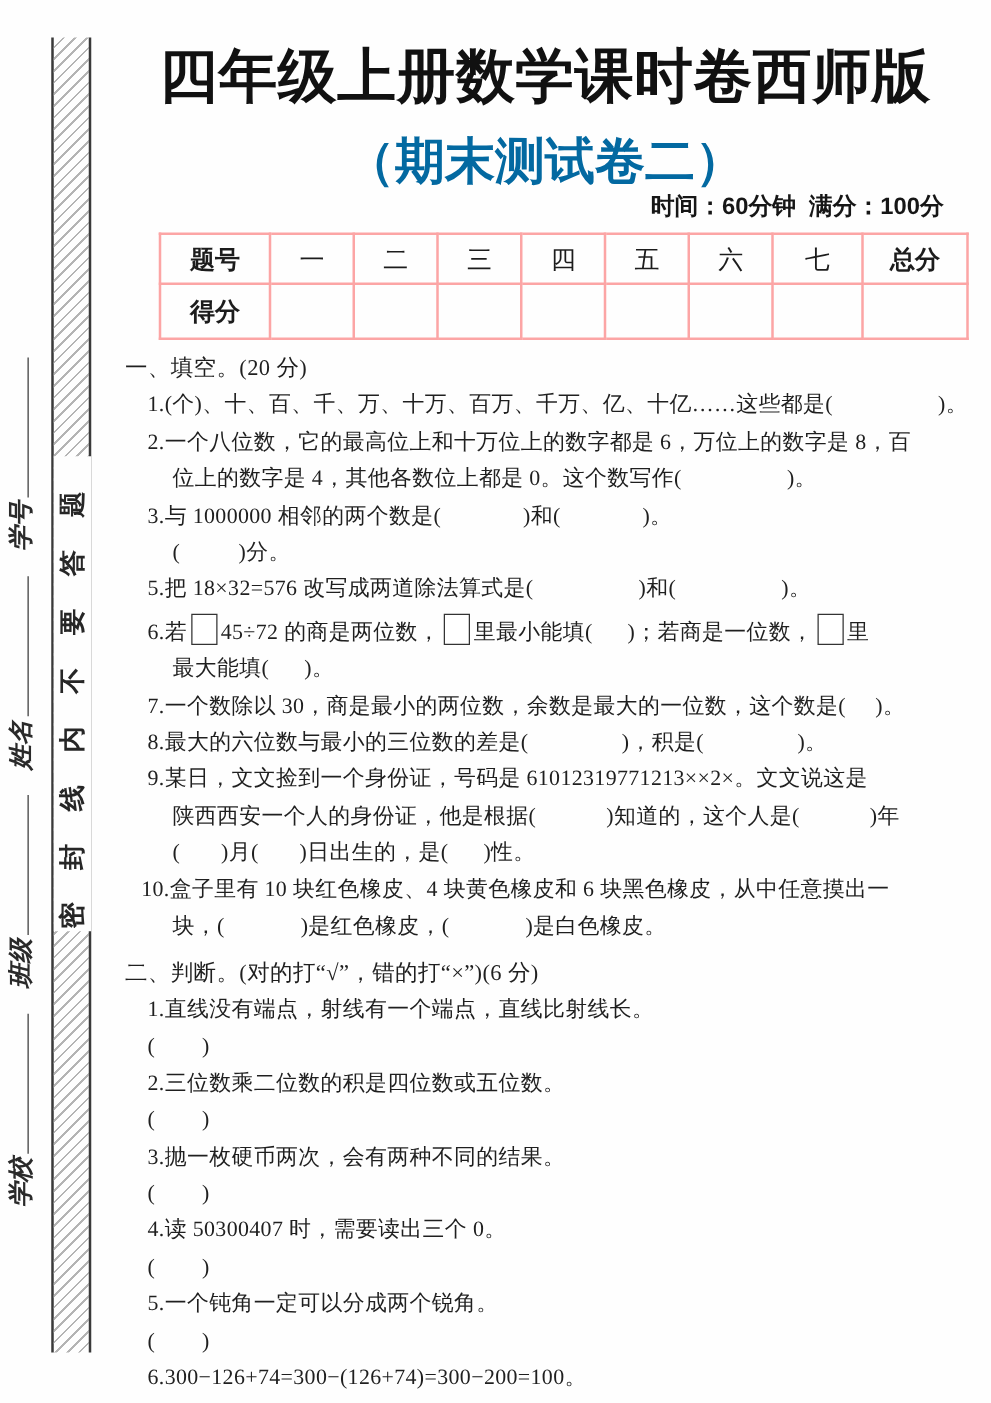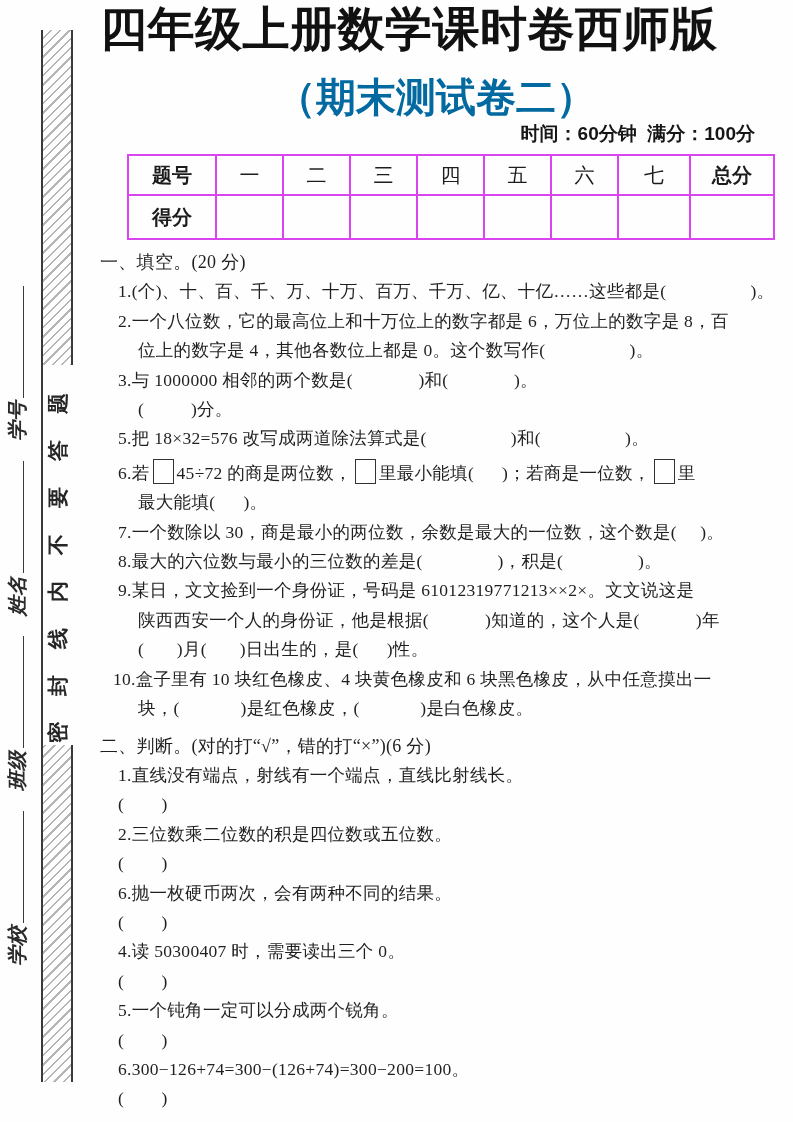--- a/index.html
+++ b/index.html
@@ -35,21 +35,21 @@
   }
   .side-labels .blank {
     display:inline-block; width:112px; height:14px;
     border-bottom:1.6px solid #3a3a3a; margin:0 20px 0 3px;
   }
 
   
   .content { position:absolute; left:100px; top:0; width:672px; }
 
   .title {
-    text-align:left;
+    margin-top:32px; text-align:center;
     font-family:"Liberation Sans","DejaVu Sans",sans-serif;
     font-weight:bold; font-size:47px; line-height:58px;
     letter-spacing:0.5px; color:#111;
   }
   .subtitle {
     margin-top:14px; text-align:center;
     font-family:"Liberation Sans","DejaVu Sans",sans-serif;
     font-weight:bold; font-size:40px; line-height:50px; color:#0369a1;
   }
   .meta {
@@ -57,21 +57,21 @@
     font-family:"Liberation Sans","DejaVu Sans",sans-serif;
     font-weight:bold; font-size:19px; line-height:24px; color:#161616;
     white-space:pre;
   }
 
   table.score {
     margin:8px 0 0 27px; border-collapse:collapse; table-layout:fixed;
     width:628px; font-size:20px; color:#1c1c1c;
   }
   table.score td {
-    border:2px solid #d946ef; text-align:center; padding:0;
+    border:2px solid #fca5a5; text-align:center; padding:0;
   }
   table.score tr.r1 td { height:38px; }
   table.score tr.r2 td { height:42px; }
   td.c-label { font-weight:600; }
 
   .sec-head {
     margin-top:8px; font-weight:normal; font-size:18px;
     line-height:29.4px; white-space:pre; letter-spacing:0.3px;
   }
   .line {
@@ -149,19 +149,19 @@
     <div class="line ind">8.最大的六位数与最小的三位数的差是(                )，积是(                )。</div>
     <div class="line ind">9.某日，文文捡到一个身份证，号码是 61012319771213××2×。文文说这是</div>
     <div class="line wrap">陕西西安一个人的身份证，他是根据(            )知道的，这个人是(            )年</div>
     <div class="line wrap">(       )月(       )日出生的，是(      )性。</div>
     <div class="line ind10">10.盒子里有 10 块红色橡皮、4 块黄色橡皮和 6 块黑色橡皮，从中任意摸出一</div>
     <div class="line wrap">块，(             )是红色橡皮，(             )是白色橡皮。</div>
 
     <div class="sec-head">二、判断。(对的打“√”，错的打“×”)(6 分)</div>
     <div class="line jrow"><span>1.直线没有端点，射线有一个端点，直线比射线长。</span><span class="jans">(        )</span></div>
     <div class="line jrow"><span>2.三位数乘二位数的积是四位数或五位数。</span><span class="jans">(        )</span></div>
-    <div class="line jrow"><span>6.抛一枚硬币两次，会有两种不同的结果。</span><span class="jans">(        )</span></div>
+    <div class="line jrow"><span>3.抛一枚硬币两次，会有两种不同的结果。</span><span class="jans">(        )</span></div>
     <div class="line jrow"><span>4.读 50300407 时，需要读出三个 0。</span><span class="jans">(        )</span></div>
     <div class="line jrow"><span>5.一个钝角一定可以分成两个锐角。</span><span class="jans">(        )</span></div>
     <div class="line jrow"><span>6.300−126+74=300−(126+74)=300−200=100。</span><span class="jans">(        )</span></div>
 
   </div>
 </div>
 
 </body></html>

